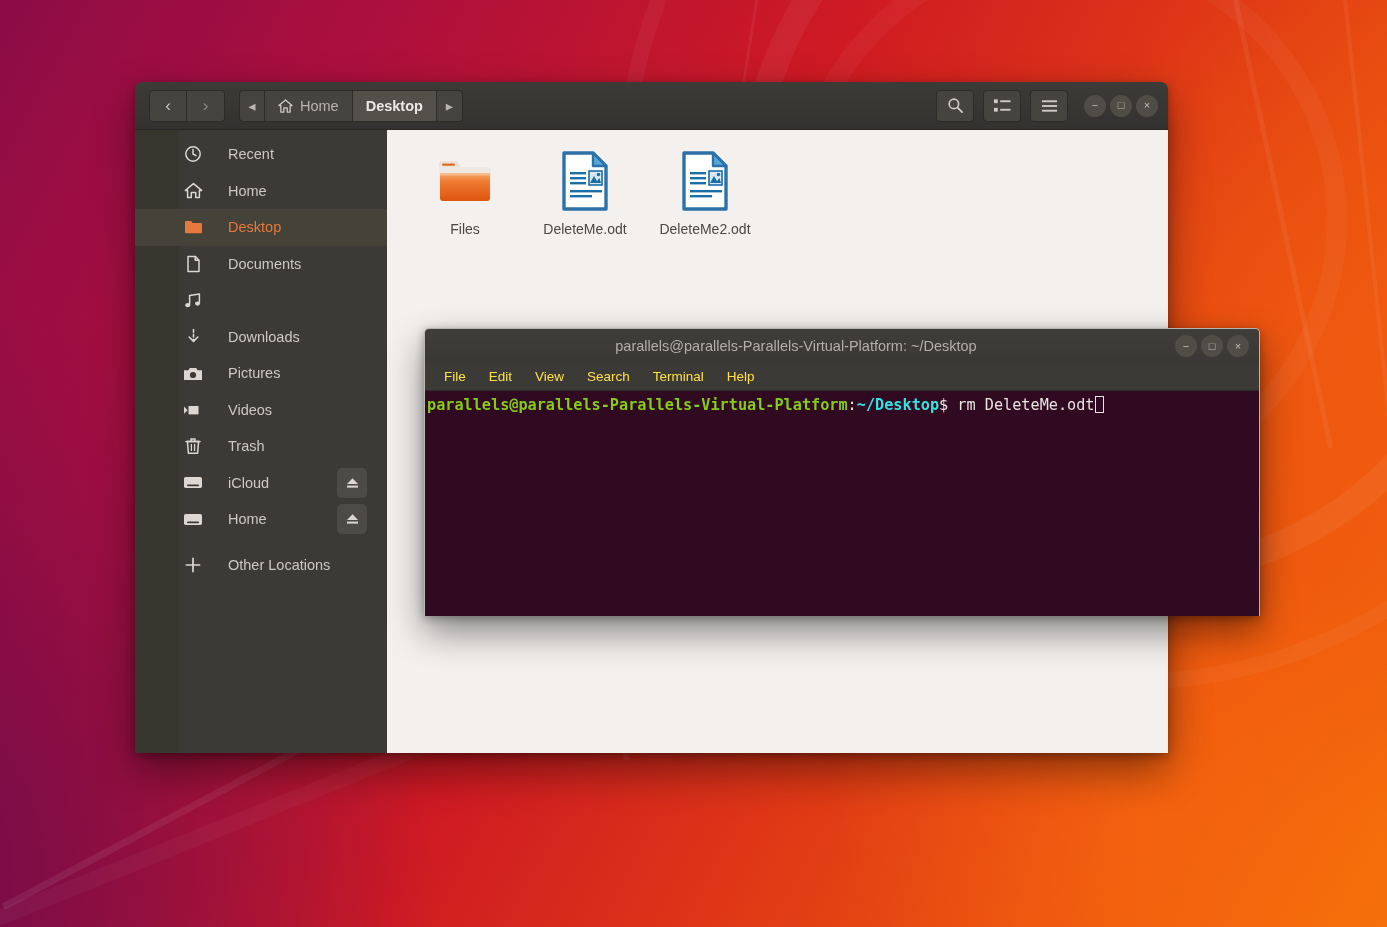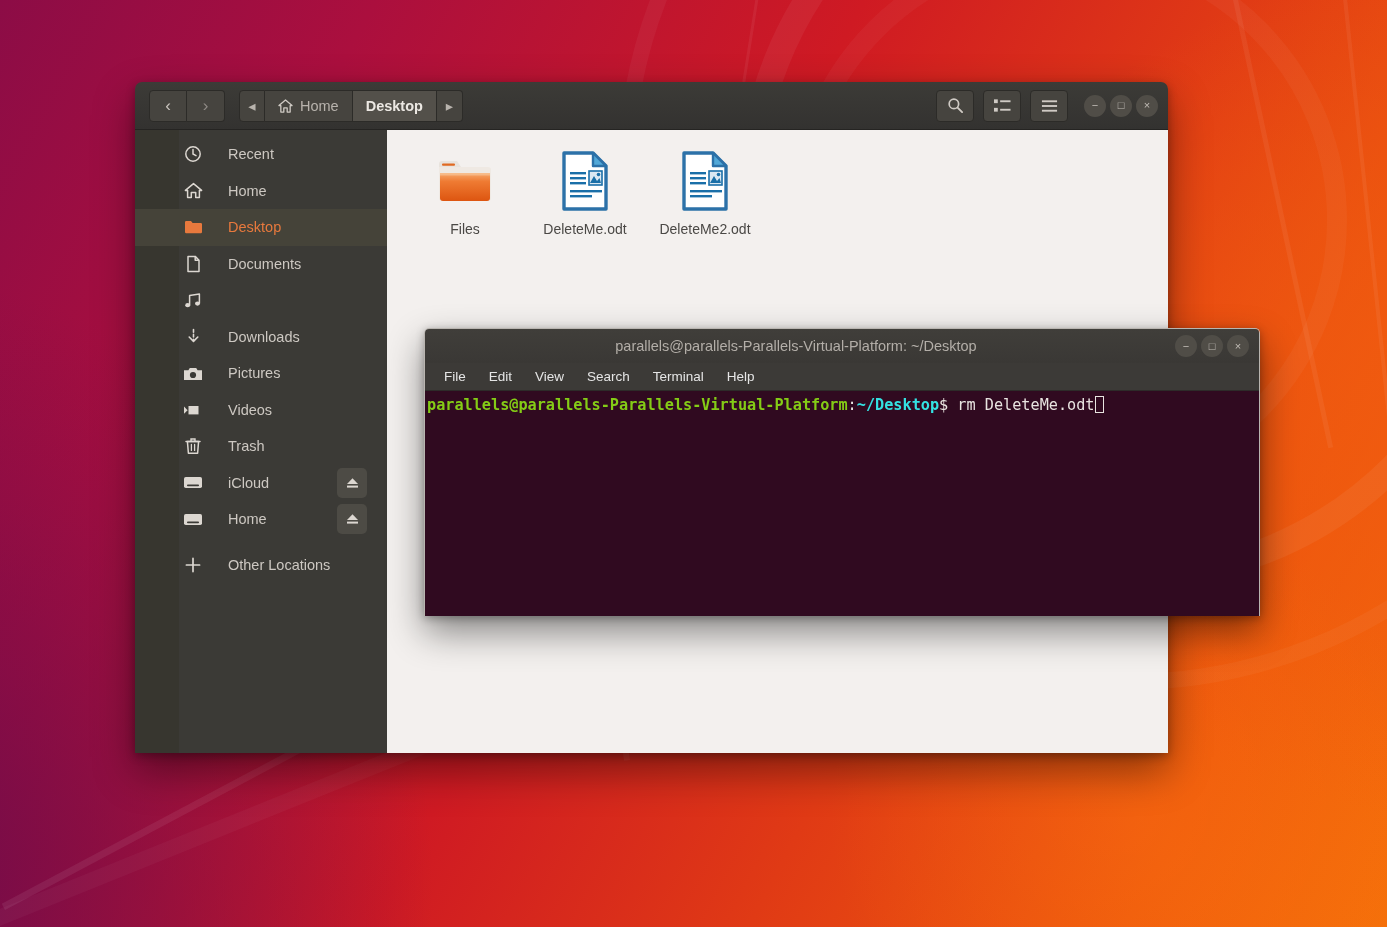--- a/index.html
+++ b/index.html
@@ -219,21 +219,21 @@
   }
   #term-menubar {
     height: 28px; flex: 0 0 28px;
     background: #3c3a37;
     display: flex; align-items: center;
     padding-left: 10px;
     gap: 5px;
     border-bottom: 1px solid #2d2b29;
   }
   .term-menu {
-    color: #e5e5e5; font-size: 13.5px;
+    color: #fde047; font-size: 13.5px;
     padding: 2px 9px; border-radius: 3px;
     cursor: default;
   }
   #term-screen {
     flex: 1;
     background: #300a20;
     padding: 4px 0 0 2px;
     font-family: "DejaVu Sans Mono", monospace;
     font-size: 15.2px;
     line-height: 20px;

